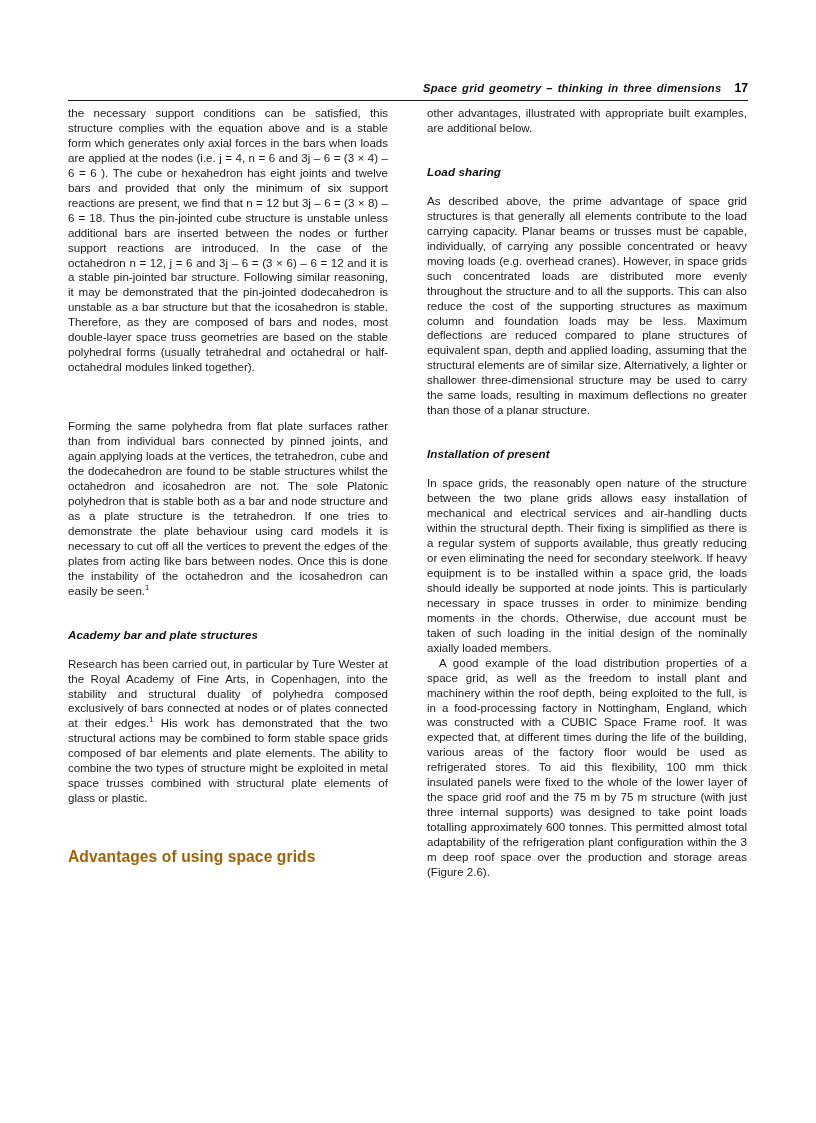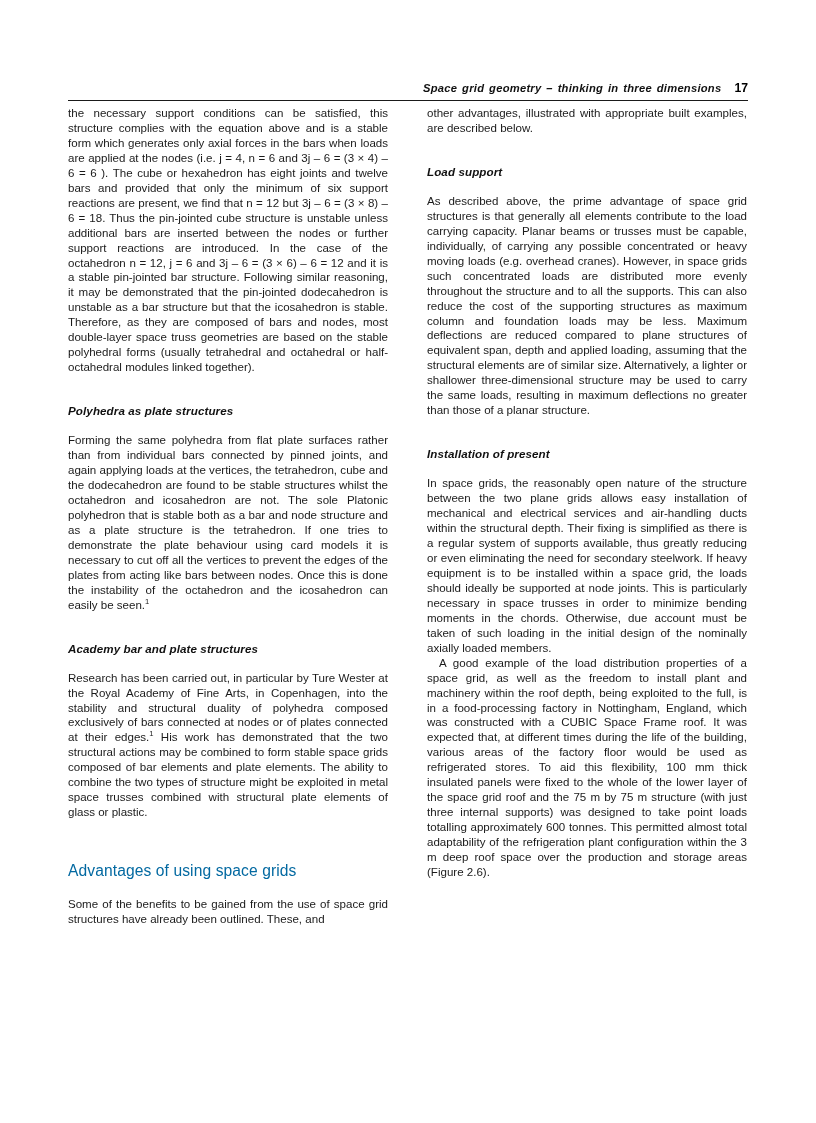--- a/index.html
+++ b/index.html
@@ -87,24 +87,24 @@
     font-size: 11.6px;
     font-weight: bold;
     font-style: italic;
     line-height: 14px;
     color: #111;
     letter-spacing: 0.1px;
   }
   h2.major {
     margin: 0;
     font-size: 15.6px;
-    font-weight: normal;
+    font-weight: bold;
     font-style: normal;
     line-height: 18px;
-    color: #0369a1;
+    color: #a16207;
     letter-spacing: 0.1px;
   }
   
   .sp-before-sub { height: 29px; }
   .sp-after-sub  { height: 15px; }
   .sp-before-major { height: 42px; }
   .sp-after-major  { height: 17px; }
   sup.fn {
     font-size: 7.6px;
     vertical-align: super;
@@ -121,45 +121,43 @@
   </div>
   <div class="head-rule"></div>
 
   <div class="columns">
 
     <div class="col">
 
       <p class="body">the necessary support conditions can be satisfied, this structure complies with the equation above and is a stable form which generates only axial forces in the bars when loads are applied at the nodes (i.e. j = 4, n = 6 and 3j – 6 = (3 × 4) – 6 = 6 ). The cube or hexahedron has eight joints and twelve bars and provided that only the minimum of six support reactions are present, we find that n = 12 but 3j – 6 = (3 × 8) – 6 = 18. Thus the pin-jointed cube structure is unstable unless additional bars are inserted between the nodes or further support reactions are introduced. In the case of the octahedron n = 12, j = 6 and 3j – 6 = (3 × 6) – 6 = 12 and it is a stable pin-jointed bar structure. Following similar reasoning, it may be demonstrated that the pin-jointed dodecahedron is unstable as a bar structure but that the icosahedron is stable. Therefore, as they are composed of bars and nodes, most double-layer space truss geometries are based on the stable polyhedral forms (usually tetrahedral and octahedral or half-octahedral modules linked together).</p>
 
       <div class="sp-before-sub"></div>
-      <h3 class="sub">Polyhedra as plate structures</h3>
       <div class="sp-after-sub"></div>
 
       <p class="body"><span>Forming the same polyhedra from flat plate surfaces rather than from individual bars connected by pinned joints, and again applying loads at the vertices, the tetrahedron, cube and the dodecahedron are found to be stable structures whilst the octahedron and icosahedron are not. The sole Platonic polyhedron that is stable both as a bar and node structure and as a plate structure is the tetrahedron. If one tries to demonstrate the plate behaviour using card models it is necessary to cut off all the vertices to prevent the edges of the plates from acting like bars between nodes. Once this is done the instability of the octahedron and the icosahedron can easily be seen.</span><sup class="fn">1</sup></p>
 
       <div class="sp-before-sub"></div>
       <h3 class="sub">Academy bar and plate structures</h3>
       <div class="sp-after-sub"></div>
 
       <p class="body"><span>Research has been carried out, in particular by Ture Wester at the Royal Academy of Fine Arts, in Copenhagen, into the stability and structural duality of polyhedra composed exclusively of bars connected at nodes or of plates connected at their edges.</span><sup class="fn">1</sup><span> His work has demonstrated that the two structural actions may be combined to form stable space grids composed of bar elements and plate elements. The ability to combine the two types of structure might be exploited in metal space trusses combined with structural plate elements of glass or plastic.</span></p>
 
       <div class="sp-before-major"></div>
       <h2 class="major">Advantages of using space grids</h2>
       <div class="sp-after-major"></div>
 
-      <p class="body">Some of the benefits to be gained from the use of space grid structures have already been outlined. These, and</p>
 
     </div>
 
     <div class="col">
 
-      <p class="body">other advantages, illustrated with appropriate built examples, are described below.</p>
+      <p class="body">other advantages, illustrated with appropriate built examples, are additional below.</p>
 
       <div class="sp-before-sub"></div>
-      <h3 class="sub">Load support</h3>
+      <h3 class="sub">Load sharing</h3>
       <div class="sp-after-sub"></div>
 
       <p class="body">As described above, the prime advantage of space grid structures is that generally all elements contribute to the load carrying capacity. Planar beams or trusses must be capable, individually, of carrying any possible concentrated or heavy moving loads (e.g. overhead cranes). However, in space grids such concentrated loads are distributed more evenly throughout the structure and to all the supports. This can also reduce the cost of the supporting structures as maximum column and foundation loads may be less. Maximum deflections are reduced compared to plane structures of equivalent span, depth and applied loading, assuming that the structural elements are of similar size. Alternatively, a lighter or shallower three-dimensional structure may be used to carry the same loads, resulting in maximum deflections no greater than those of a planar structure.</p>
 
       <div class="sp-before-sub"></div>
       <h3 class="sub">Installation of present</h3>
       <div class="sp-after-sub"></div>
 
       <p class="body">In space grids, the reasonably open nature of the structure between the two plane grids allows easy installation of mechanical and electrical services and air-handling ducts within the structural depth. Their fixing is simplified as there is a regular system of supports available, thus greatly reducing or even eliminating the need for secondary steelwork. If heavy equipment is to be installed within a space grid, the loads should ideally be supported at node joints. This is particularly necessary in space trusses in order to minimize bending moments in the chords. Otherwise, due account must be taken of such loading in the initial design of the nominally axially loaded members.</p>
       <p class="body indent">A good example of the load distribution properties of a space grid, as well as the freedom to install plant and machinery within the roof depth, being exploited to the full, is in a food-processing factory in Nottingham, England, which was constructed with a CUBIC Space Frame roof. It was expected that, at different times during the life of the building, various areas of the factory floor would be used as refrigerated stores. To aid this flexibility, 100 mm thick insulated panels were fixed to the whole of the lower layer of the space grid roof and the 75 m by 75 m structure (with just three internal supports) was designed to take point loads totalling approximately 600 tonnes. This permitted almost total adaptability of the refrigeration plant configuration within the 3 m deep roof space over the production and storage areas (Figure 2.6).</p>

